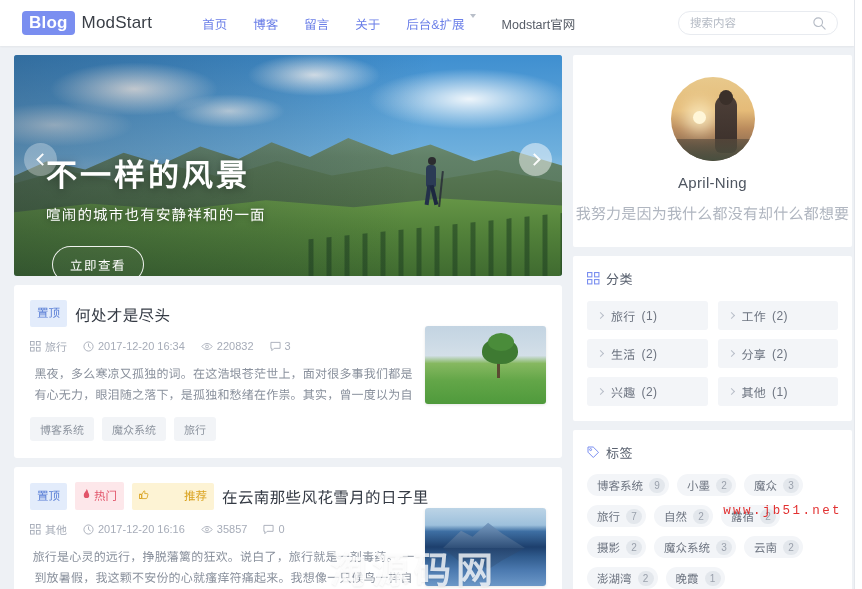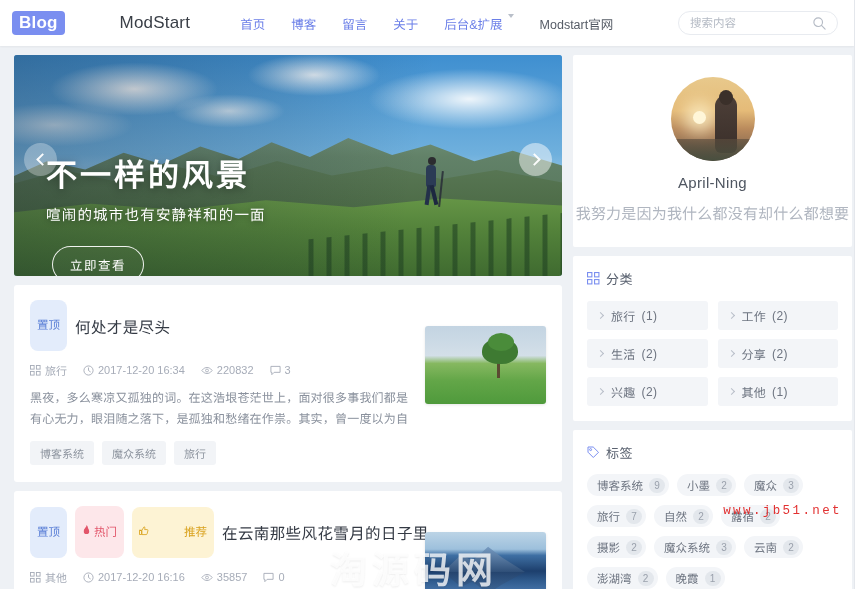--- a/index.html
+++ b/index.html
@@ -15,21 +15,21 @@
 
   
   .header {
     position: absolute; top: 0; left: 0;
     width: 854px; height: 46px;
     background: #ffffff;
     display: flex; align-items: center;
     box-shadow: 0 1px 2px rgba(0,0,0,0.05);
     z-index: 20;
   }
-  .brand { display: flex; align-items: center; margin-left: 12px; gap: 48px; }
+  .brand { display: flex; align-items: center; margin-left: 22px; }
   .brand-badge {
     background: #7a8ef0;
     color: #ffffff;
     font-size: 17px;
     font-weight: 600;
     border-radius: 4px;
     padding: 2px 7px 3px 7px;
     line-height: 19px;
     letter-spacing: .2px;
   }
@@ -75,21 +75,21 @@
   .search-input::placeholder { color: #b4bac4; }
   .search-ico { position: absolute; right: 10px; top: 4px; }
 
   
   .content {
     position: absolute; top: 46px; left: 0;
     width: 854px; height: 543px;
     display: flex;
     padding: 9px 0 0 14px;
   }
-  .col-left { width: 548px; }
+  .col-left { width: 548px; text-align: center; }
   .col-right { width: 277px; margin-left: 11px; }
 
   
   .hero {
     position: relative;
     width: 548px; height: 221px;
     border-radius: 3px;
     overflow: hidden;
     background: linear-gradient(#63a6d8, #8cc0e4);
   }
@@ -198,22 +198,22 @@
     border-radius: 3px;
     margin-top: 9px;
     padding: 15px 16px 13px 16px;
     position: relative;
     display: flex;
   }
   .art-main { flex: 1; min-width: 0; padding-right: 8px; }
   .art-titleline { display: flex; align-items: center; flex-wrap: nowrap; }
   .badge {
     font-size: 11.5px;
-    padding: 19px 7px;
-    border-radius: 8px;
+    padding: 7px 7px;
+    border-radius: 2px;
     margin-right: 8px;
     display: inline-flex; align-items: center;
     white-space: nowrap;
     line-height: 13px;
   }
   .badge.top  { background: #e3ecfb; color: #5a7fd6; }
   .badge.hot  { background: #fde7ea; color: #e2556a; }
   .badge.rec  { background: #fdf3d4; color: #d9a21e; gap: 32px; }
   .badge .bi { margin-right: 3px; display: inline-block; }
   .art-title {

